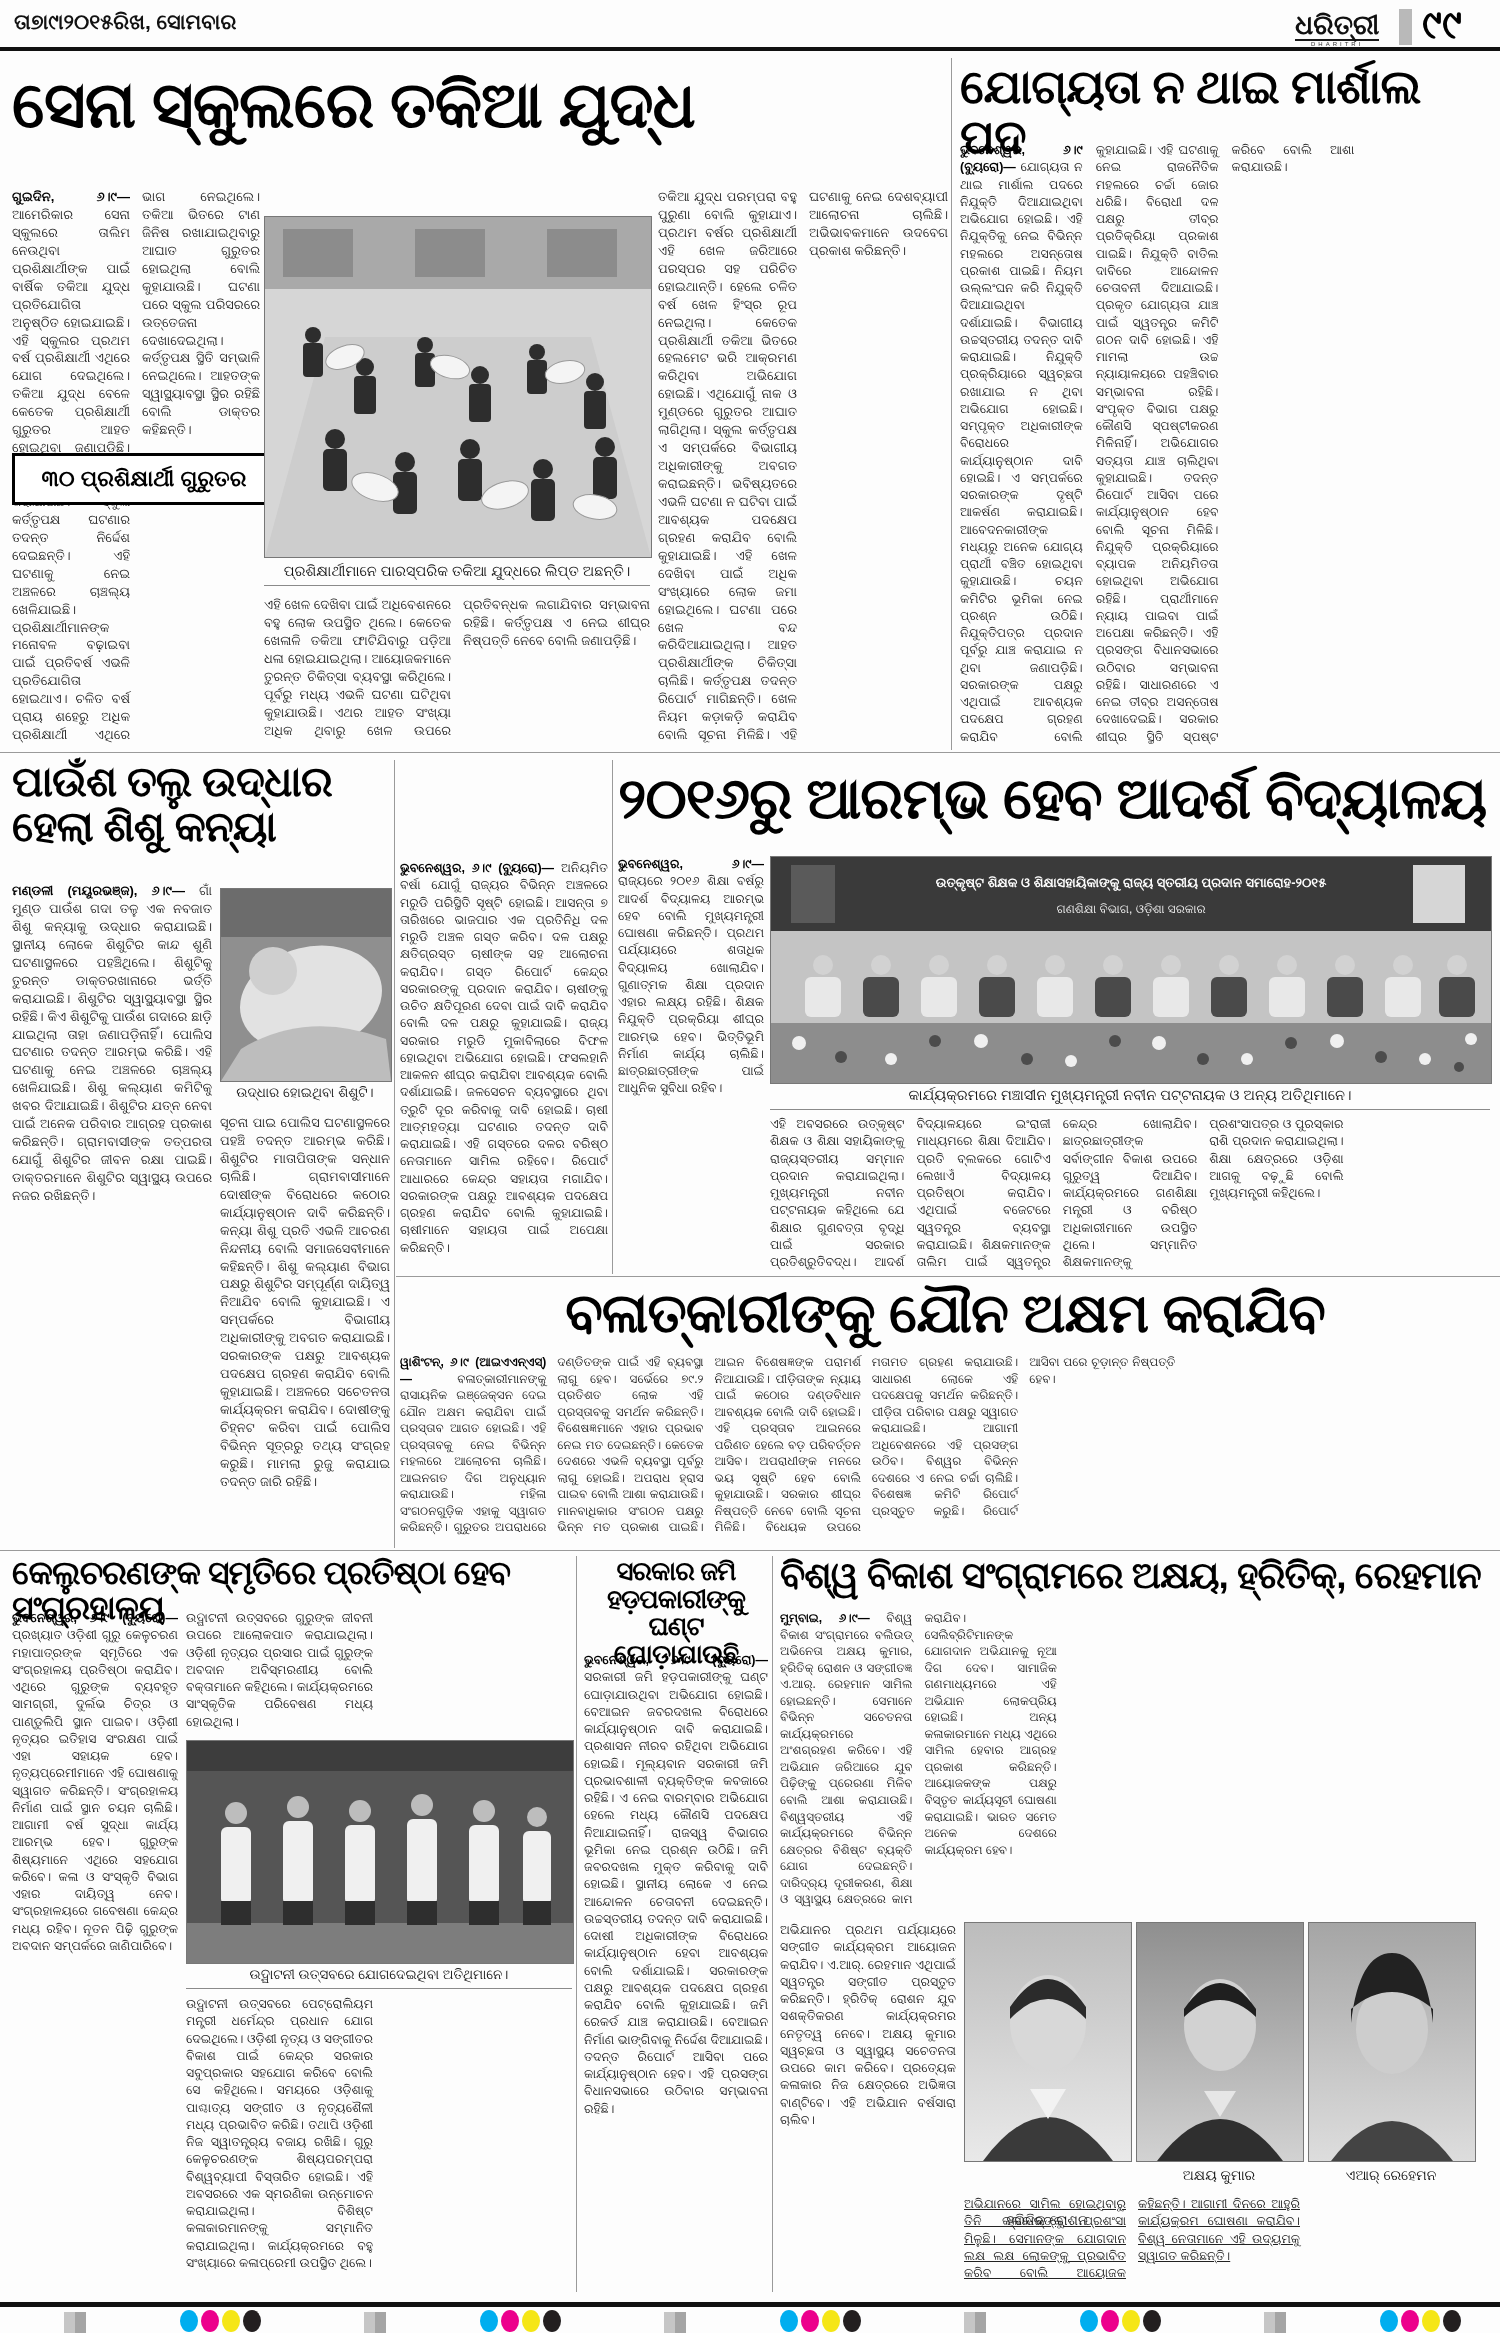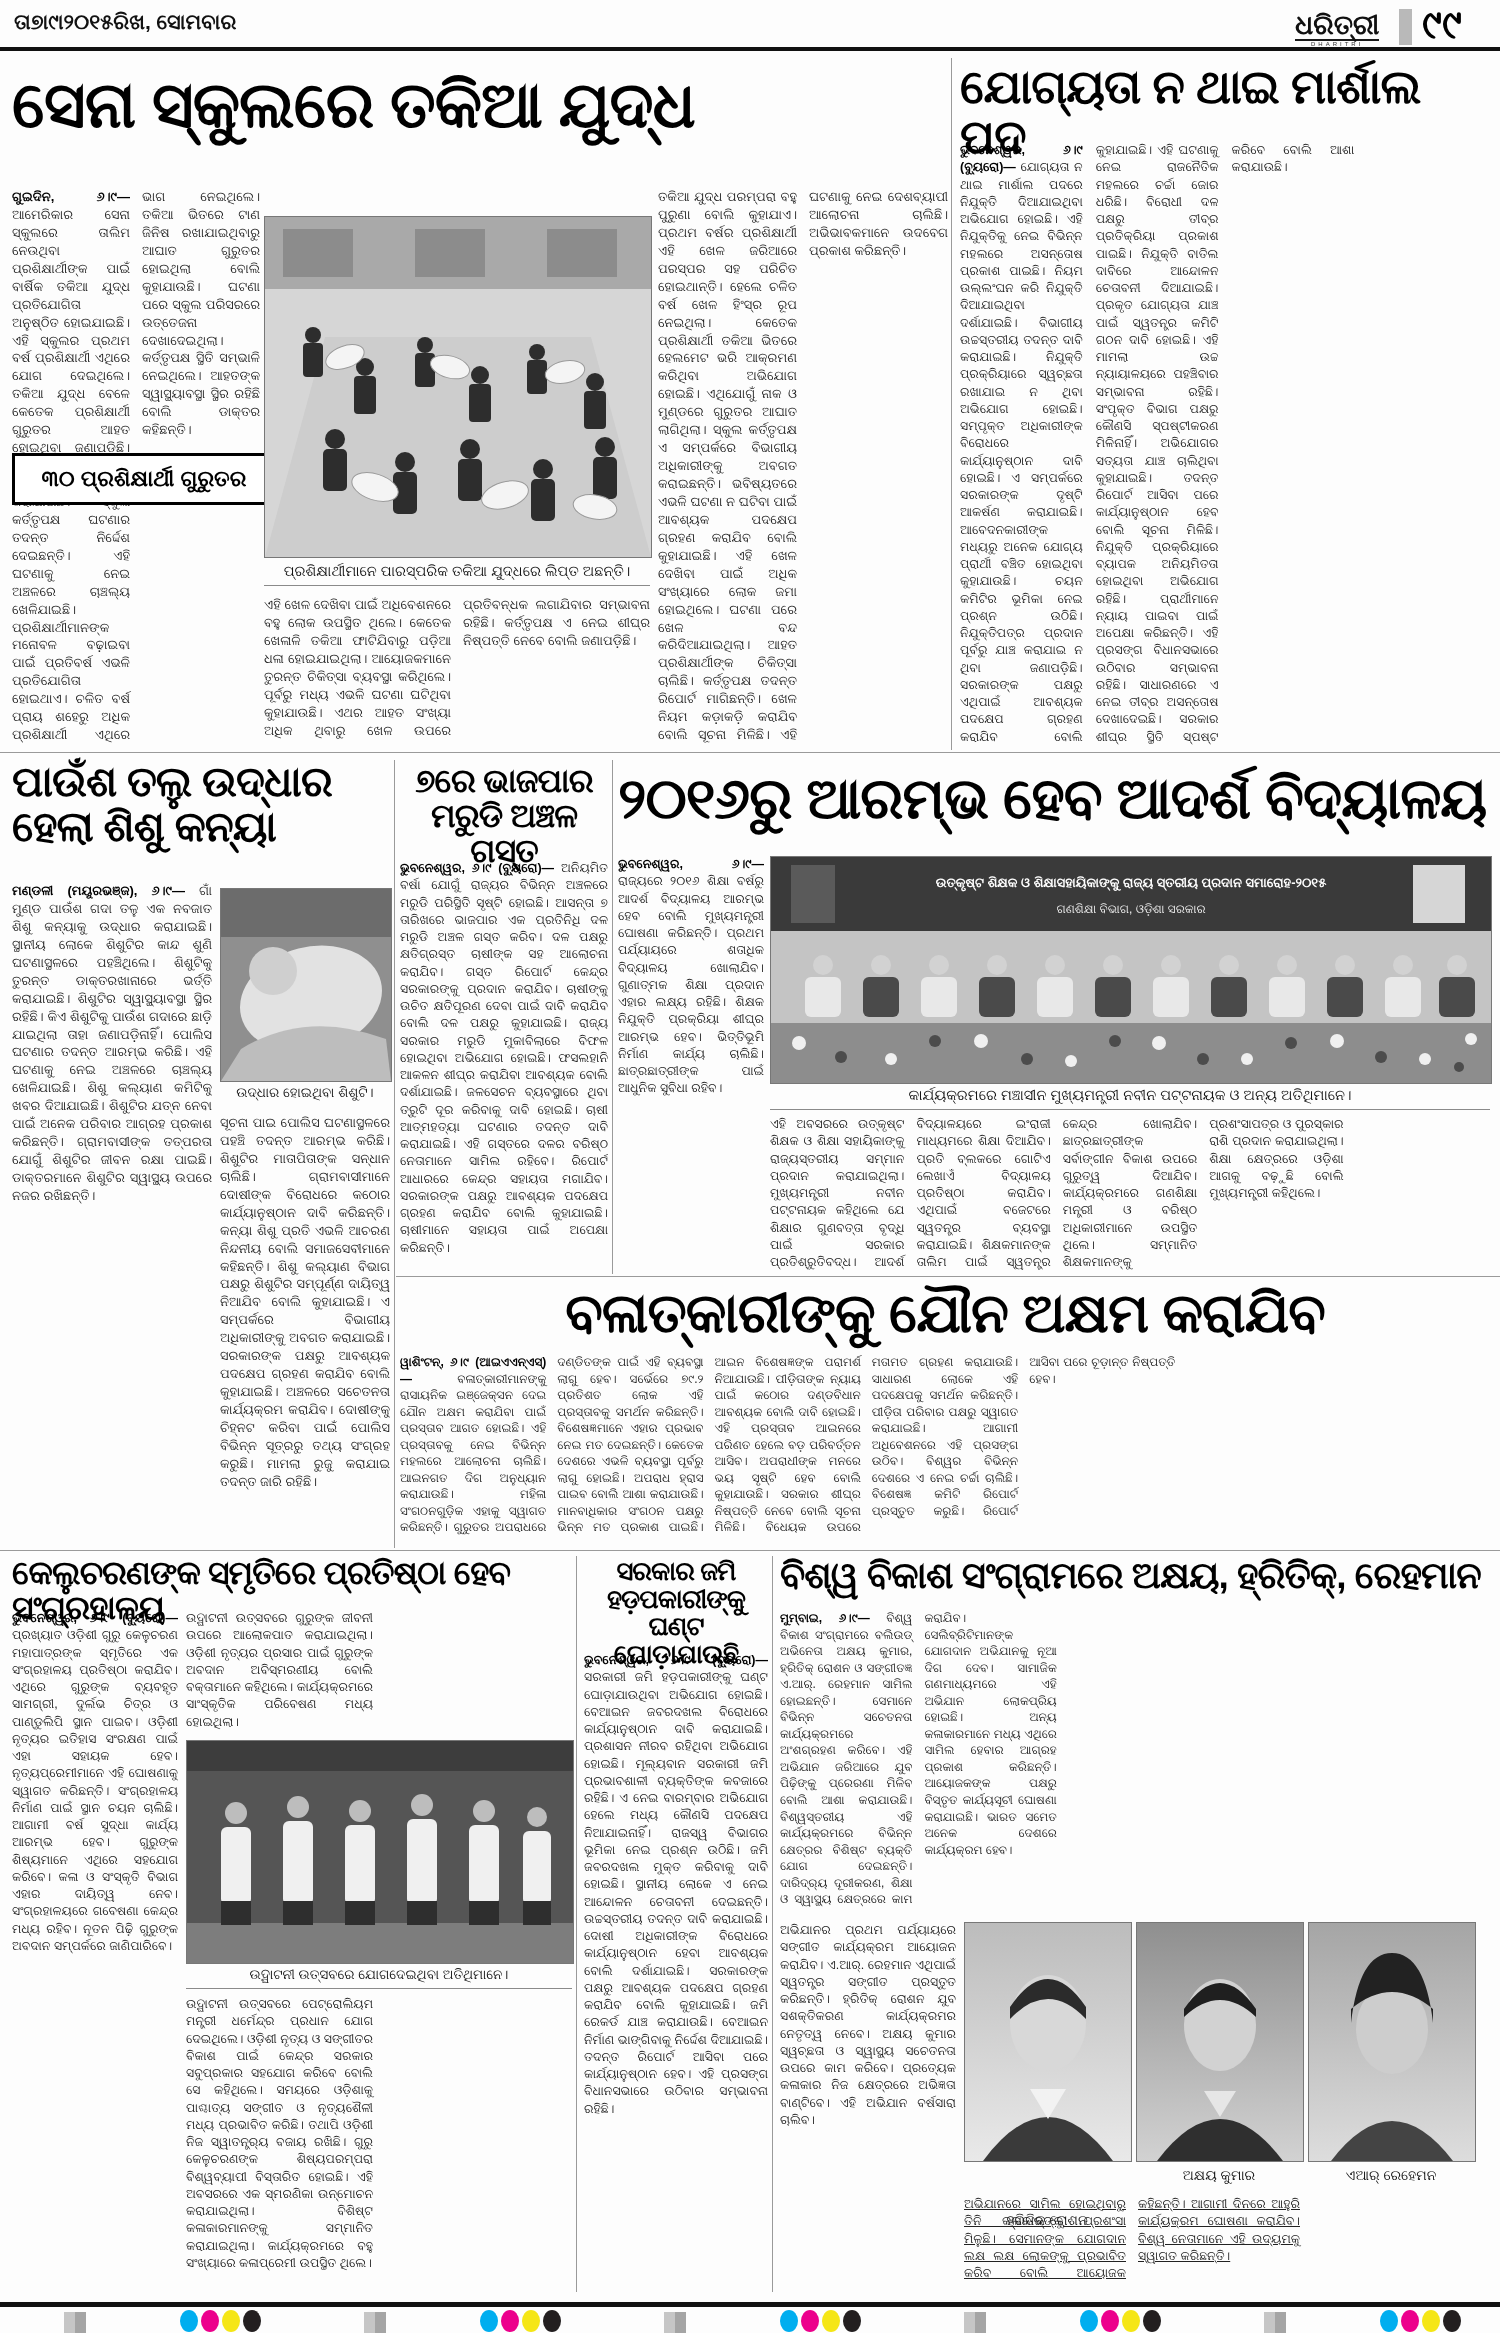--- a/index.html
+++ b/index.html
@@ -143,24 +143,20 @@
       </svg>
     </div>
     <div class="abs caption" style="left:208px;top:322px;width:170px;font-size:13.5px;">ଉଦ୍ଧାର ହୋଇଥିବା ଶିଶୁଟି।</div>
     <div class="abs body-text" style="left:208px;top:354px;width:170px;height:428px;">
       <span>ସୂଚନା ପାଇ ପୋଲିସ ଘଟଣାସ୍ଥଳରେ ପହଞ୍ଚି ତଦନ୍ତ ଆରମ୍ଭ କରିଛି। ଶିଶୁଟିର ମାତାପିତାଙ୍କ ସନ୍ଧାନ ଚାଲିଛି। ଗ୍ରାମବାସୀମାନେ ଦୋଷୀଙ୍କ ବିରୋଧରେ କଠୋର କାର୍ଯ୍ୟାନୁଷ୍ଠାନ ଦାବି କରିଛନ୍ତି। କନ୍ୟା ଶିଶୁ ପ୍ରତି ଏଭଳି ଆଚରଣ ନିନ୍ଦନୀୟ ବୋଲି ସମାଜସେବୀମାନେ କହିଛନ୍ତି। ଶିଶୁ କଲ୍ୟାଣ ବିଭାଗ ପକ୍ଷରୁ ଶିଶୁଟିର ସମ୍ପୂର୍ଣ୍ଣ ଦାୟିତ୍ୱ ନିଆଯିବ ବୋଲି କୁହାଯାଇଛି। ଏ ସମ୍ପର୍କରେ ବିଭାଗୀୟ ଅଧିକାରୀଙ୍କୁ ଅବଗତ କରାଯାଇଛି। ସରକାରଙ୍କ ପକ୍ଷରୁ ଆବଶ୍ୟକ ପଦକ୍ଷେପ ଗ୍ରହଣ କରାଯିବ ବୋଲି କୁହାଯାଇଛି। ଅଞ୍ଚଳରେ ସଚେତନତା କାର୍ଯ୍ୟକ୍ରମ କରାଯିବ। ଦୋଷୀଙ୍କୁ ଚିହ୍ନଟ କରିବା ପାଇଁ ପୋଲିସ ବିଭିନ୍ନ ସୂତ୍ରରୁ ତଥ୍ୟ ସଂଗ୍ରହ କରୁଛି। ମାମଲା ରୁଜୁ କରାଯାଇ ତଦନ୍ତ ଜାରି ରହିଛି।</span>
     </div>
   </div>
 
   <div class="vdiv" style="left:394px;top:760px;height:788px;"></div>
   <div class="abs" style="left:400px;top:760px;width:208px;height:512px;">
-    <div class="abs hl centered" style="left:0;top:4px;width:208px;font-size:33px;">
-      <div>୭ରେ ଭାଜପାର</div>
-      <div>ମରୁଡି ଅଞ୍ଚଳ ଗସ୍ତ</div>
-    </div>
     <div class="abs body-text" style="left:0;top:100px;width:208px;height:412px;font-size:12.5px;">
       <span class="dateline">ଭୁବନେଶ୍ୱର, ୬।୯ (ବ୍ୟୁରୋ)—</span>
       <span> ଅନିୟମିତ ବର୍ଷା ଯୋଗୁଁ ରାଜ୍ୟର ବିଭିନ୍ନ ଅଞ୍ଚଳରେ ମରୁଡି ପରିସ୍ଥିତି ସୃଷ୍ଟି ହୋଇଛି। ଆସନ୍ତା ୭ ତାରିଖରେ ଭାଜପାର ଏକ ପ୍ରତିନିଧି ଦଳ ମରୁଡି ଅଞ୍ଚଳ ଗସ୍ତ କରିବ। ଦଳ ପକ୍ଷରୁ କ୍ଷତିଗ୍ରସ୍ତ ଚାଷୀଙ୍କ ସହ ଆଲୋଚନା କରାଯିବ। ଗସ୍ତ ରିପୋର୍ଟ କେନ୍ଦ୍ର ସରକାରଙ୍କୁ ପ୍ରଦାନ କରାଯିବ। ଚାଷୀଙ୍କୁ ଉଚିତ କ୍ଷତିପୂରଣ ଦେବା ପାଇଁ ଦାବି କରାଯିବ ବୋଲି ଦଳ ପକ୍ଷରୁ କୁହାଯାଇଛି। ରାଜ୍ୟ ସରକାର ମରୁଡି ମୁକାବିଲାରେ ବିଫଳ ହୋଇଥିବା ଅଭିଯୋଗ ହୋଇଛି। ଫସଲହାନି ଆକଳନ ଶୀଘ୍ର କରାଯିବା ଆବଶ୍ୟକ ବୋଲି ଦର୍ଶାଯାଇଛି। ଜଳସେଚନ ବ୍ୟବସ୍ଥାରେ ଥିବା ତ୍ରୁଟି ଦୂର କରିବାକୁ ଦାବି ହୋଇଛି। ଚାଷୀ ଆତ୍ମହତ୍ୟା ଘଟଣାର ତଦନ୍ତ ଦାବି କରାଯାଇଛି। ଏହି ଗସ୍ତରେ ଦଳର ବରିଷ୍ଠ ନେତାମାନେ ସାମିଲ ରହିବେ। ରିପୋର୍ଟ ଆଧାରରେ କେନ୍ଦ୍ର ସହାୟତା ମଗାଯିବ। ସରକାରଙ୍କ ପକ୍ଷରୁ ଆବଶ୍ୟକ ପଦକ୍ଷେପ ଗ୍ରହଣ କରାଯିବ ବୋଲି କୁହାଯାଇଛି। ଚାଷୀମାନେ ସହାୟତା ପାଇଁ ଅପେକ୍ଷା କରିଛନ୍ତି।</span>
     </div>
   </div>
 
   <div class="vdiv" style="left:612px;top:760px;height:514px;"></div>
   <div class="abs" style="left:618px;top:760px;width:872px;height:512px;">
     <div class="abs hl" style="left:0;top:8px;width:872px;font-size:57px;">୨୦୧୬ରୁ ଆରମ୍ଭ ହେବ ଆଦର୍ଶ ବିଦ୍ୟାଳୟ</div>
     <div class="abs body-text" style="left:0;top:96px;width:146px;height:416px;font-size:12.5px;">

